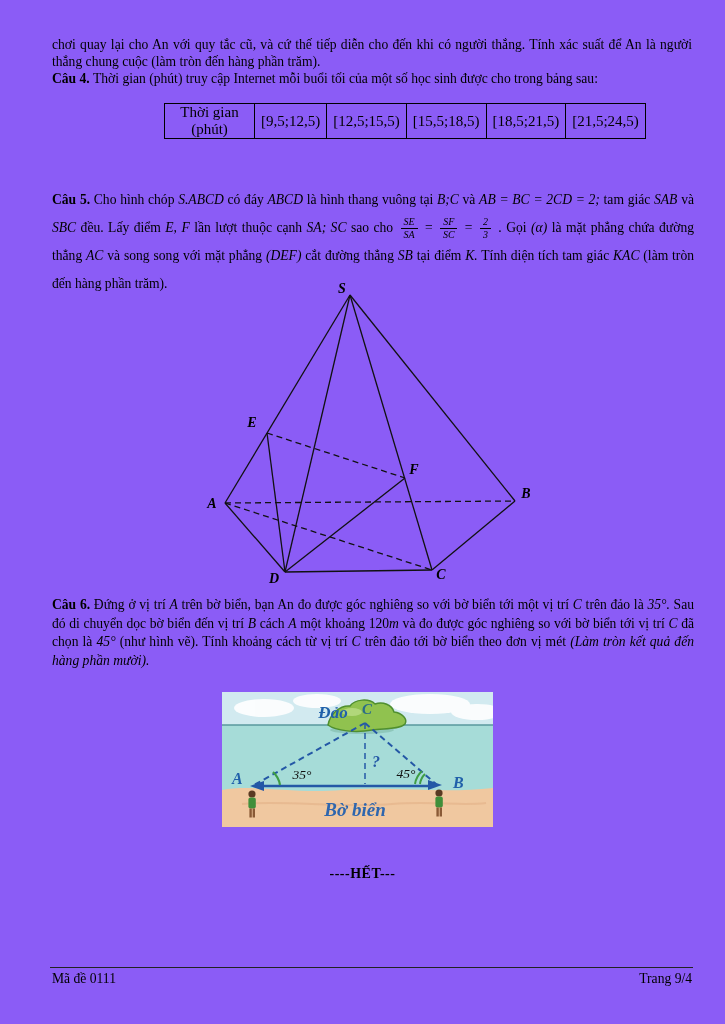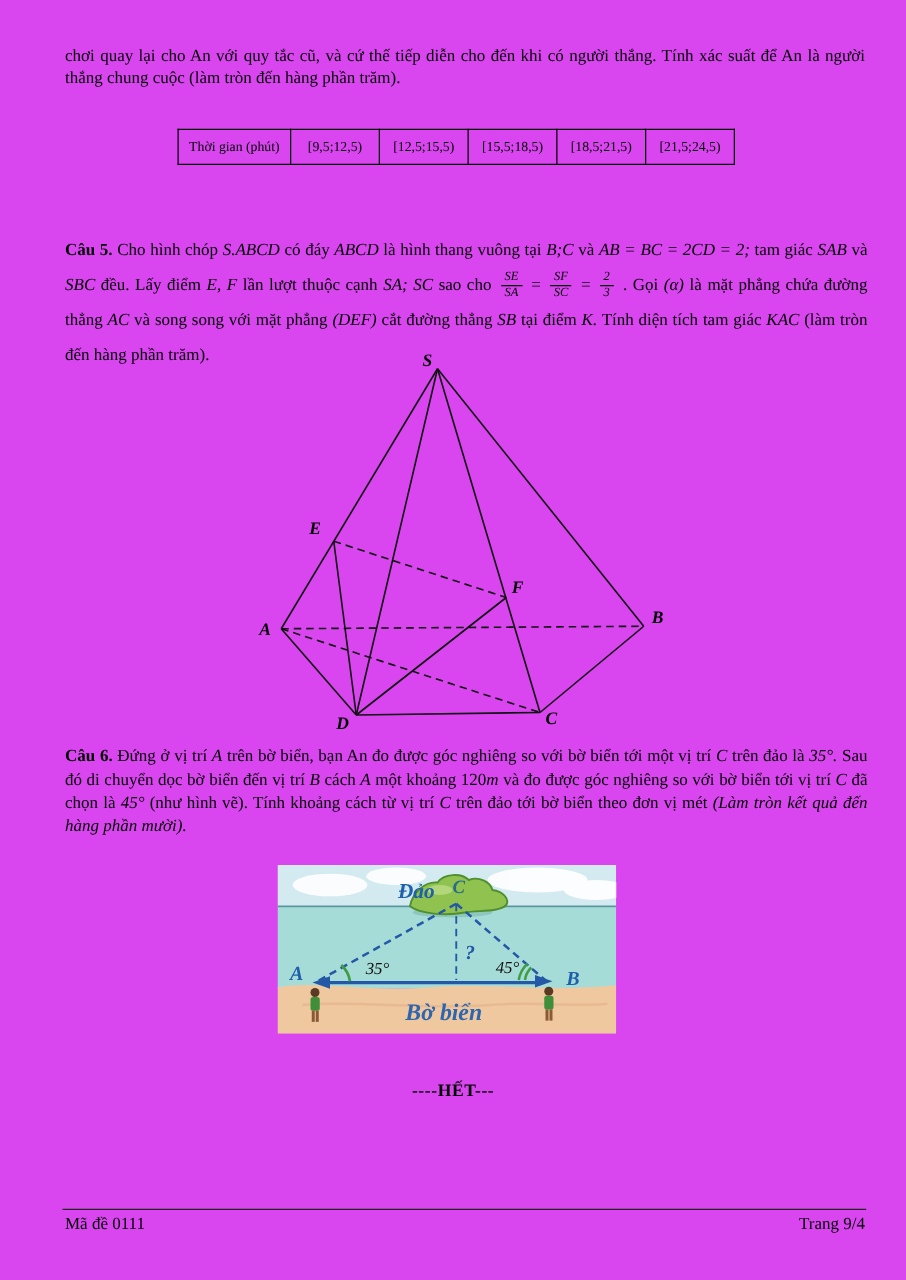--- a/index.html
+++ b/index.html
@@ -1,52 +1,53 @@
 <!DOCTYPE html>
 <html><head>
 <meta charset="utf-8">
 <style>
   * { margin:0; padding:0; box-sizing:border-box; }
   html,body { background:#ffffff; }
   body {
     width:725px; height:1024px; position:relative; overflow:hidden;
     font-family:"Liberation Serif", serif; color:#000;
   }
-  .page { position:absolute; inset:0; width:725px; height:1024px; background:#d946ef; }
+  .page { position:absolute; inset:0; width:725px; height:1024px; background:#8b5cf6; }
   .para { position:absolute; text-align:justify; font-size:13.6px; line-height:17.2px; }
   .para p { margin:0; }
   .b { font-weight:bold; }
   .mi { font-style:italic; }
   .c5 { line-height:28px; }
   .c6 { line-height:18.6px; }
   .frac { display:inline-block; vertical-align:middle; text-align:center;
           font-style:italic; line-height:1.05; margin:0 3px; font-size:10px; }
   .frac .num { display:block; border-bottom:1px solid #000; padding:0 3px 1px; }
   .frac .den { display:block; padding-top:1px; }
-  table.freq { position:absolute; left:142px; top:103px; border-collapse:collapse;
-               font-size:11px; text-align:center; }
+  table.freq { position:absolute; left:164px; top:103px; border-collapse:collapse;
+               font-size:15px; text-align:center; }
   table.freq td { border:1px solid #000; height:28px; padding:0 6px; }
   .col-h { width:90px; }
   .col-i { width:71px; }
   .het { position:absolute; top:866px; left:0; width:725px; text-align:center;
          font-weight:bold; font-size:14px; letter-spacing:0.5px; }
   .footer-line { position:absolute; top:967px; left:50px; width:643px;
                  border-top:1.5px solid #222; }
   .footer { position:absolute; top:971px; left:52px; width:640px; font-size:13.6px; }
   .footer .fr { float:right; }
   svg text { font-family:"Liberation Serif", serif; }
   .fig { position:absolute; }
 </style>
 </head>
 <body>
 
 <div class="page">
 
   <div class="para" style="top:36px; left:52px; width:640px;">
     <p>chơi quay lại cho An với quy tắc cũ, và cứ thế tiếp diễn cho đến khi có người thắng. Tính xác suất để An là người thắng chung cuộc (làm tròn đến hàng phần trăm).</p>
+    <p><span class="b">Câu 4.</span><span> Thời gian (phút) truy cập Internet mỗi buổi tối của một số học sinh được cho trong bảng sau:</span></p>
   </div>
 
   <table class="freq">
     <tbody>
       <tr>
         <td class="col-h">Thời gian (phút)</td>
         <td class="col-i">[9,5;12,5)</td>
         <td class="col-i">[12,5;15,5)</td>
         <td class="col-i">[15,5;18,5)</td>
         <td class="col-i">[18,5;21,5)</td>

